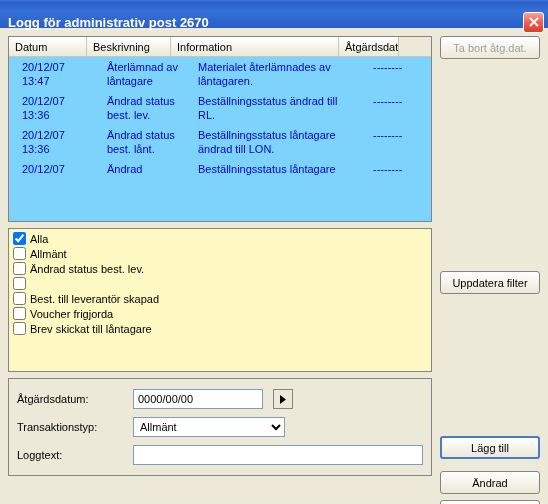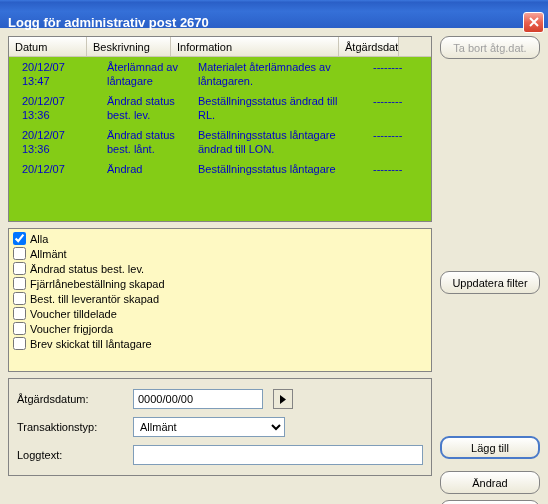--- a/index.html
+++ b/index.html
@@ -49,21 +49,21 @@
     gap: 6px;
   }
   .right-col {
     width: 100px;
     display: flex;
     flex-direction: column;
     gap: 6px;
   }
   .table-wrap {
     border: 1px solid #848484;
-    background: #84cc16;
+    background: #7dd3fc;
     height: 186px;
     position: relative;
     overflow: hidden;
   }
   .table-header {
     display: flex;
     background: #ece9d8;
     border-bottom: 1px solid #cbc7b8;
     height: 20px;
   }
@@ -174,21 +174,21 @@
   }
 
   .btn {
     height: 23px;
     border: 1px solid #848484;
     background: linear-gradient(to bottom, #fff, #ece9d8);
     font-size: 11px;
     font-family: inherit;
     cursor: pointer;
     padding: 0 4px;
-    border-radius: 9px;
+    border-radius: 3px;
   }
   .btn.disabled {
     color: #a0a0a0;
     cursor: default;
   }
   .btn.default {
     border: 2px solid #4a7ac9;
   }
   .spacer-sm { height: 200px; }
   .spacer-md { height: 130px; }
@@ -259,29 +259,24 @@
           <div class="filter-item">
             <input type="checkbox" style="">
             <span>Allmänt</span>
           </div>
           <div class="filter-item">
             <input type="checkbox" style="">
             <span>Ändrad status best. lev.</span>
           </div>
           <div class="filter-item">
             <input type="checkbox" style="">
-            <span>Fjärrlånebeställning skapad</span>
           </div>
           <div class="filter-item">
             <input type="checkbox" style="">
             <span>Best. till leverantör skapad</span>
-          </div>
-          <div class="filter-item">
-            <input type="checkbox" style="">
-            <span>Voucher tilldelade</span>
           </div>
           <div class="filter-item">
             <input type="checkbox" style="">
             <span>Voucher frigjorda</span>
           </div>
           <div class="filter-item">
             <input type="checkbox" style="">
             <span>Brev skickat till låntagare</span>
           </div>
         </div>

